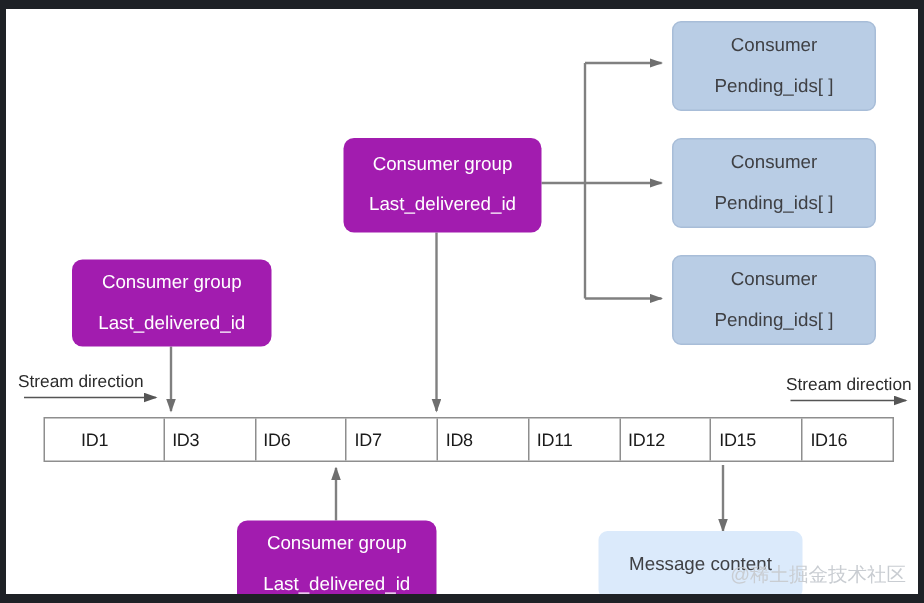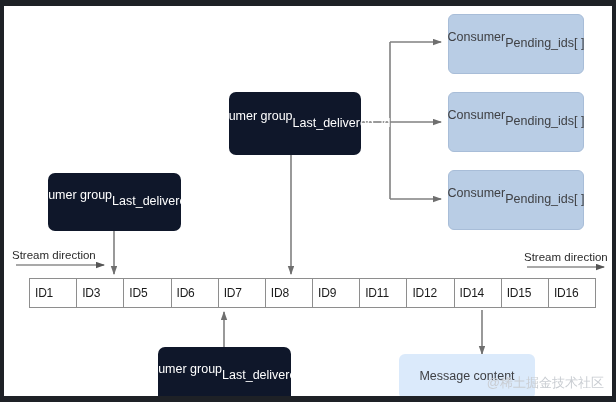--- a/index.html
+++ b/index.html
@@ -20,34 +20,34 @@
     overflow: hidden;
     font-family: "Liberation Sans", sans-serif;
   }
 
   
   .box {
     position: absolute;
     box-sizing: border-box;
     border-radius: 7px;
     display: flex;
-    flex-direction: row;
+    flex-direction: column;
     align-items: center;
     justify-content: center;
   }
   .box .line1, .box .line2 {
     display: block;
     text-align: center;
     line-height: 1.1;
     white-space: nowrap;
   }
   .box .line1 { margin-bottom: 13px; }
 
   .cgroup {
-    background: #0f172a;
+    background: #a21caf;
     color: #ffffff;
     font-size: 12.5px;
   }
   .consumer {
     background: #b9cde5;
     border: 1px solid #a8bdd8;
     color: #3f4044;
     font-size: 12.5px;
     border-radius: 6px;
   }
@@ -62,20 +62,21 @@
   #strip {
     position: absolute;
     left: 25px;
     top: 272px;
     width: 567px;
     height: 30px;
     display: flex;
     box-sizing: border-box;
     border: 1px solid #8e8e8e;
     background: #ffffff;
+    padding-left: 19px;
   }
   .idcell {
     flex: 1 1 0;
     box-sizing: border-box;
     border-right: 1px solid #8e8e8e;
     display: flex;
     align-items: center;
     padding-left: 5px;
     font-size: 12px;
     color: #1b1b1b;
@@ -183,27 +184,24 @@
   <div class="box msgbox" style="left:395px; top:348px; width:136px; height:45px;">
     <span class="line2" style="margin:0">Message content</span>
   </div>
 
   <div class="streamlabel" style="left:8px; top:243px;">Stream direction</div>
   <div class="streamlabel" style="left:520px; top:245px;">Stream direction</div>
 
   <div id="strip">
     <div class="idcell">ID1</div>
     <div class="idcell">ID3</div>
-    <div class="idcell">ID5</div>
     <div class="idcell">ID6</div>
     <div class="idcell">ID7</div>
     <div class="idcell">ID8</div>
-    <div class="idcell">ID9</div>
     <div class="idcell">ID11</div>
     <div class="idcell">ID12</div>
-    <div class="idcell">ID14</div>
     <div class="idcell">ID15</div>
     <div class="idcell">ID16</div>
   </div>
 
   <div id="watermark">@稀土掘金技术社区</div>
 
 </div>
 
 </body></html>

